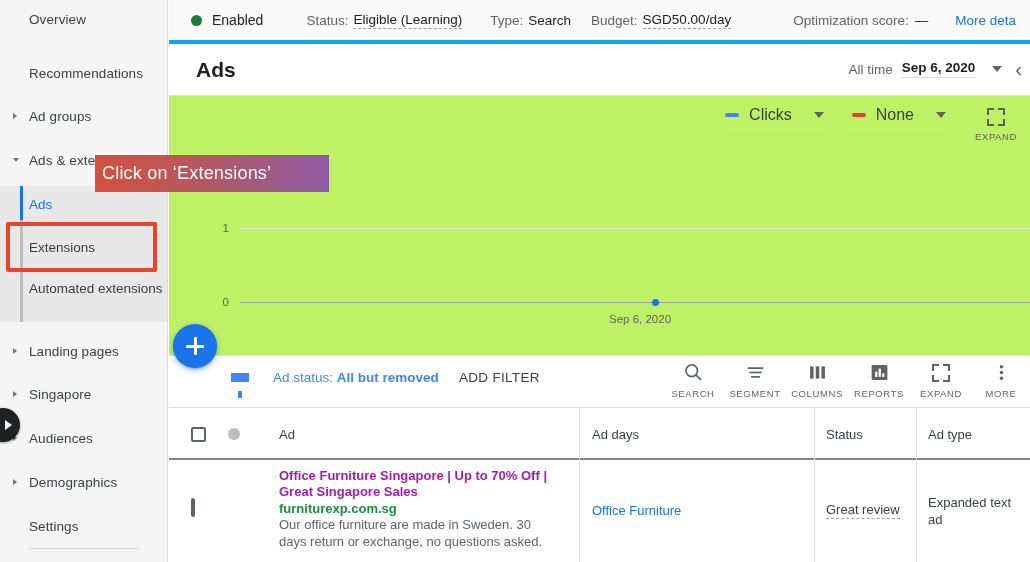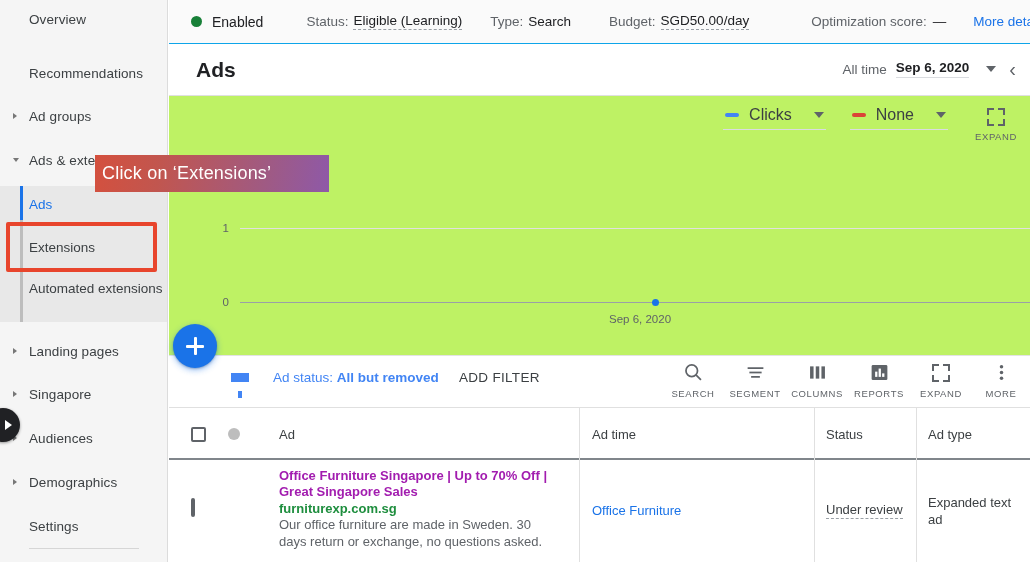--- a/index.html
+++ b/index.html
@@ -120,21 +120,21 @@
     position: absolute; left: 169px; top: 0;
     width: 861px; height: 562px;
     background: #ffffff;
   }
 
   
   #status-strip {
     position: absolute; left: 0; top: 0;
     width: 861px; height: 44px;
     background: #fafafa;
-    border-bottom: 1px solid #0ea5e9;
+    border-bottom: 4px solid #0ea5e9;
     display: flex; align-items: center;
     font-size: 13.5px; color: #5f6368;
     white-space: nowrap;
   }
   #status-strip .grp { display: flex; align-items: center; }
   .dot-green {
     width: 11px; height: 11px; border-radius: 50%;
     background: #188038; display: inline-block;
   }
   .strong { color: #202124; }
@@ -146,21 +146,21 @@
     position: absolute; left: 0; top: 44px;
     width: 861px; height: 52px;
     background: #ffffff;
     border-bottom: 1px solid #e0e0e0;
   }
   #page-title {
     position: absolute; left: 27px; top: 14px;
     font-size: 21px; font-weight: bold; color: #202124;
   }
   #daterange {
-    position: absolute; right: 14px; top: 16px;
+    position: absolute; right: 8px; top: 16px;
     display: flex; align-items: center;
     font-size: 13.5px; white-space: nowrap;
   }
   #daterange .alltime { color: #5f6368; margin-right: 9px; }
   #daterange .dateval {
     color: #202124; font-weight: bold;
     border-bottom: 1px solid #dadce0; padding-bottom: 2px;
     cursor: pointer;
   }
   .tri-down {
@@ -386,21 +386,21 @@
         <span class="strong" style="margin-left:10px;font-size:14px">Enabled</span>
       </div>
       <div class="grp" style="margin-left:43px">
         <span>Status:</span>
         <span class="strong dashed" style="margin-left:5px">Eligible (Learning)</span>
       </div>
       <div class="grp" style="margin-left:28px">
         <span>Type:</span>
         <span class="strong" style="margin-left:5px">Search</span>
       </div>
-      <div class="grp" style="margin-left:38px">
+      <div class="grp" style="margin-left:20px">
         <span>Budget:</span>
         <span class="strong dashed" style="margin-left:5px">SGD50.00/day</span>
       </div>
       <div class="grp" style="margin-left:62px">
         <span>Optimization score:</span>
         <span class="strong" style="margin-left:6px">—</span>
       </div>
       <span class="lnk" style="margin-left:27px">More deta</span>
     </div>
 
@@ -532,42 +532,42 @@
     <div id="table">
       <div id="thead">
         <div class="th" style="left:22px">
           <span class="cbox"></span>
         </div>
         <div class="th" style="left:59px">
           <span class="hdr-circle"></span>
         </div>
         <div class="th" style="left:110px">Ad</div>
         <div class="vline" style="left:410px;height:52px"></div>
-        <div class="th" style="left:423px">Ad time</div>
+        <div class="th" style="left:423px">Ad days</div>
         <div class="vline" style="left:645px;height:52px"></div>
         <div class="th" style="left:657px">Status</div>
         <div class="vline" style="left:747px;height:52px"></div>
         <div class="th" style="left:759px">Ad type</div>
       </div>
 
       <div id="trow">
         <div class="td" style="left:22px;top:40px">
           <span class="cbox"></span>
         </div>
         <div class="td" style="left:59px;top:41px">
           <span class="dot-status"></span>
         </div>
         <div class="td ad-head" style="left:110px;top:8px;width:272px">Office Furniture Singapore | Up to 70% Off | Great Singapore Sales</div>
         <div class="td ad-url" style="left:110px;top:40px">furniturexp.com.sg</div>
         <div class="td ad-desc" style="left:110px;top:57px;width:270px">Our office furniture are made in Sweden. 30 days return or exchange, no questions asked.</div>
         <div class="vline" style="left:410px;height:102px"></div>
         <div class="td" style="left:423px;top:43px;color:#1a73e8;cursor:pointer">Office Furniture</div>
         <div class="vline" style="left:645px;height:102px"></div>
         <div class="td" style="left:657px;top:42px">
-          <span class="dashed">Under review</span>
+          <span class="dashed">Great review</span>
         </div>
         <div class="vline" style="left:747px;height:102px"></div>
         <div class="td" style="left:759px;top:34px;width:86px;line-height:17px">Expanded text ad</div>
       </div>
     </div>
   </div>
 
   <div id="callout">Click on ‘Extensions’</div>
 
 </div>

